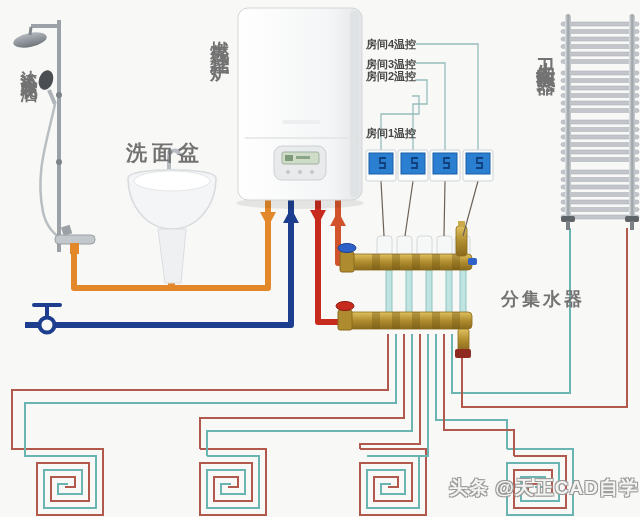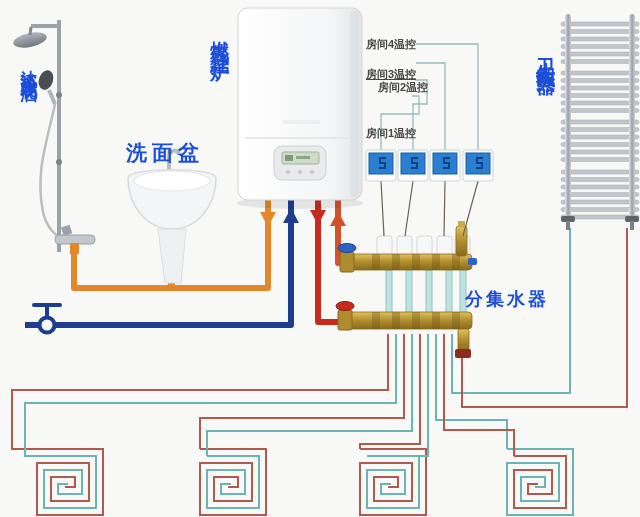--- a/index.html
+++ b/index.html
@@ -2,29 +2,29 @@
 <html style="--hot-water: #e2882a; --cold-water: #1d3e8e; --heating-supply: #c62b1e; --heating-return: #d2532b; --floor-supply: #b2594e; --floor-return: #6ab5b1; --thermostat-screen: #2a7fd0; --brass: #b08d2e;"><head>
 <meta charset="utf-8">
 <style>
   html,body{margin:0;padding:0;background:#ddd;}
   .stage{
     position:relative;width:640px;height:517px;margin:0 auto;
     background:#f8f8f6;overflow:hidden;
     font-family:"Liberation Sans","DejaVu Sans",sans-serif;
   }
   svg{position:absolute;left:0;top:0;}
-  .lbl{position:absolute;color:#1d4ed8;font-weight:bold;line-height:1.15;}
+  .lbl{position:absolute;color:#737373;font-weight:bold;line-height:1.15;}
   .vert{writing-mode:vertical-rl;text-orientation:upright;}
   .lbl-shower{left:19px;top:56px;font-size:17px;letter-spacing:3px;}
   .lbl-boiler{left:209px;top:26px;font-size:19px;letter-spacing:5px;}
   .lbl-basin{left:126px;top:141px;font-size:21px;letter-spacing:5px;}
   .lbl-radiator{left:535px;top:42px;font-size:19px;letter-spacing:4px;}
-  .lbl-manifold{left:465px;top:289px;font-size:18px;letter-spacing:3px;}
+  .lbl-manifold{left:465px;top:289px;font-size:18px;letter-spacing:3px;padding-left:36px;}
   .lbl-room{position:absolute;left:364px;width:52px;font-size:11px;font-weight:bold;color:#474747;letter-spacing:0;text-align:right;}
-  .r4{top:37px;} .r3{top:67px;text-decoration:underline;} .r2{top:80px;padding-left:12px;} .r1{top:90px;margin-top:36px;}
+  .r4{top:37px;} .r3{top:57px;} .r2{top:69px;} .r1{top:90px;margin-top:36px;}
   .watermark{
     position:absolute;left:449px;top:475px;font-size:19px;font-weight:bold;
     color:rgba(255,255,255,0.88);letter-spacing:1px;
     text-shadow:-1px -1px 0 #9a9a98,1px -1px 0 #9a9a98,-1px 1px 0 #9a9a98,1px 1px 0 #9a9a98;
   }
   
   .p-hot{stroke:var(--hot-water,#e2882a);}
   .p-cold{stroke:var(--cold-water,#1d3e8e);}
   .p-sup{stroke:var(--heating-supply,#c62b1e);}
   .p-ret{stroke:var(--heating-return,#d2532b);}
@@ -266,14 +266,15 @@
 
 <div class="lbl vert lbl-shower">沐浴热水花洒</div>
 <div class="lbl lbl-basin">洗面盆</div>
 <div class="lbl vert lbl-boiler">燃气壁挂炉</div>
 <div class="lbl vert lbl-radiator">卫生间散热器</div>
 <div class="lbl lbl-manifold">分集水器</div>
 <div class="lbl-room r4">房间4温控</div>
 <div class="lbl-room r3">房间3温控</div>
 <div class="lbl-room r2">房间2温控</div>
 <div class="lbl-room r1">房间1温控</div>
+<div class="watermark">头条 @天正CAD自学</div>
 
 </div>
 
 </body></html>

